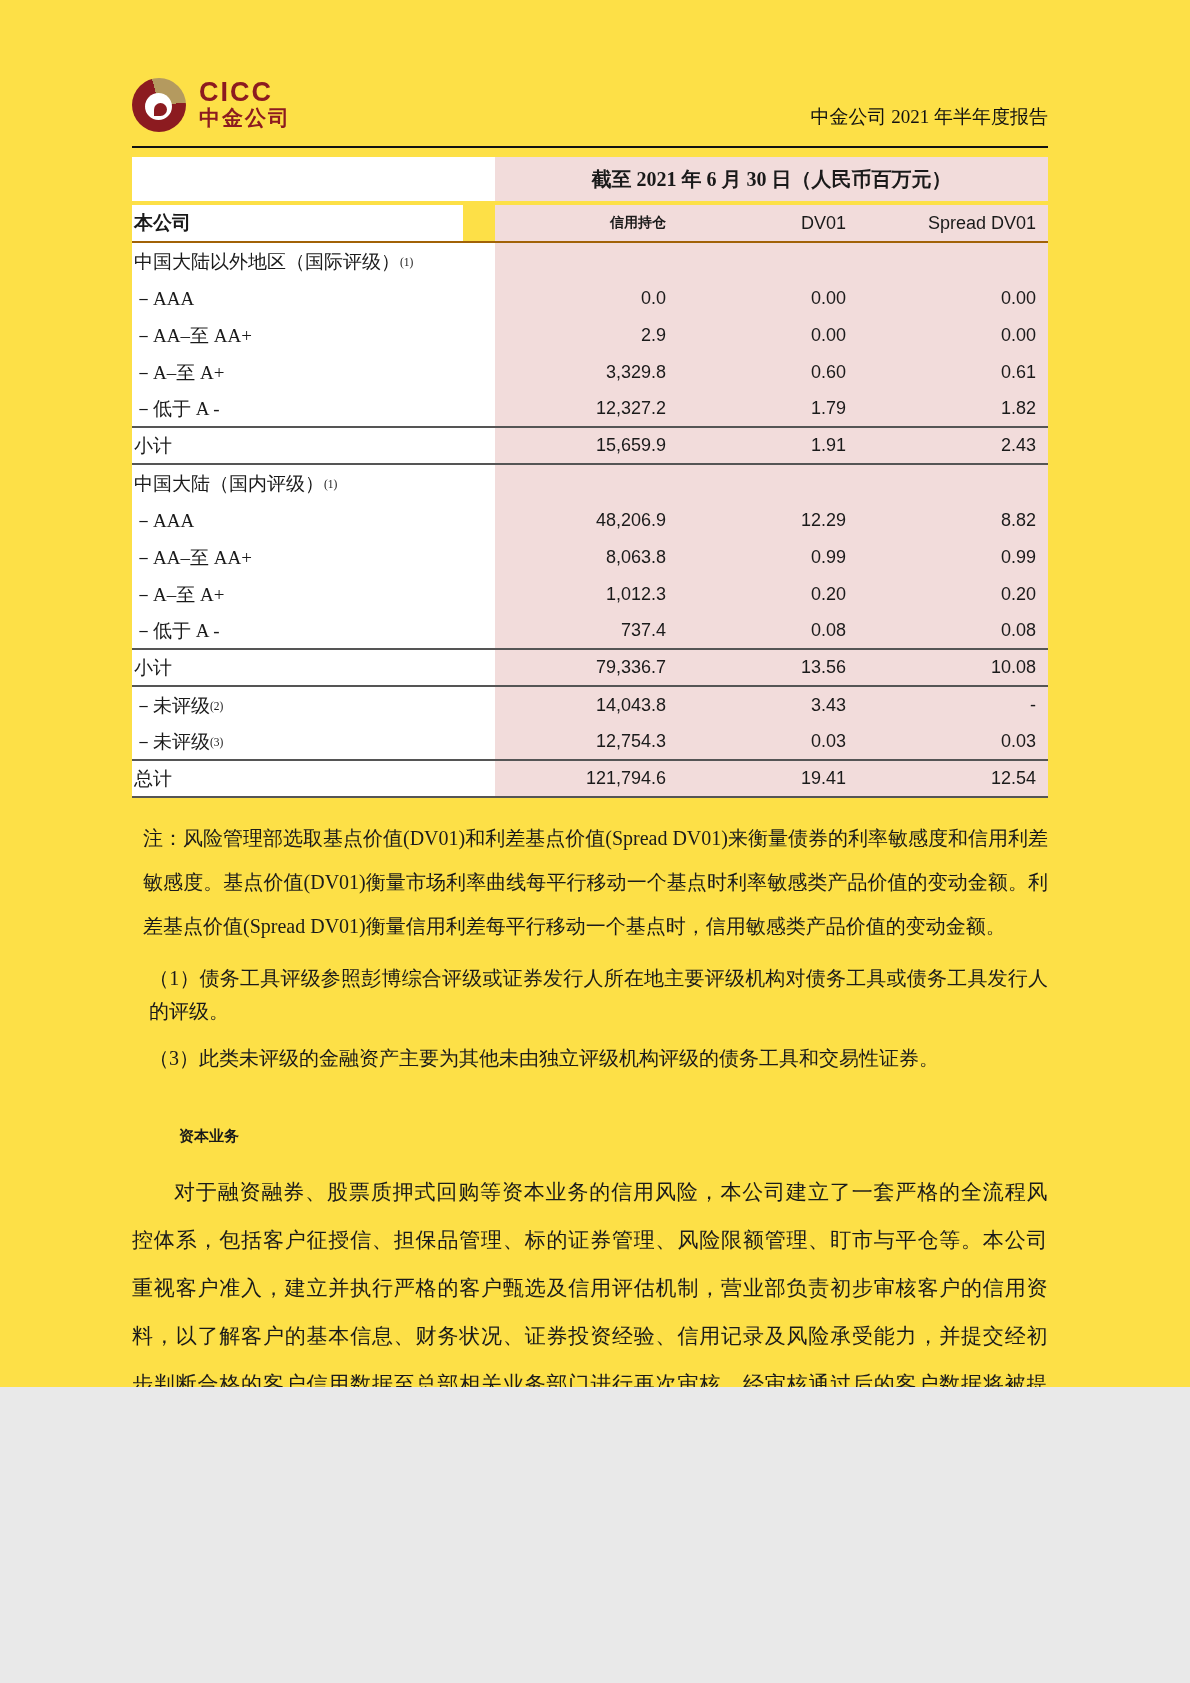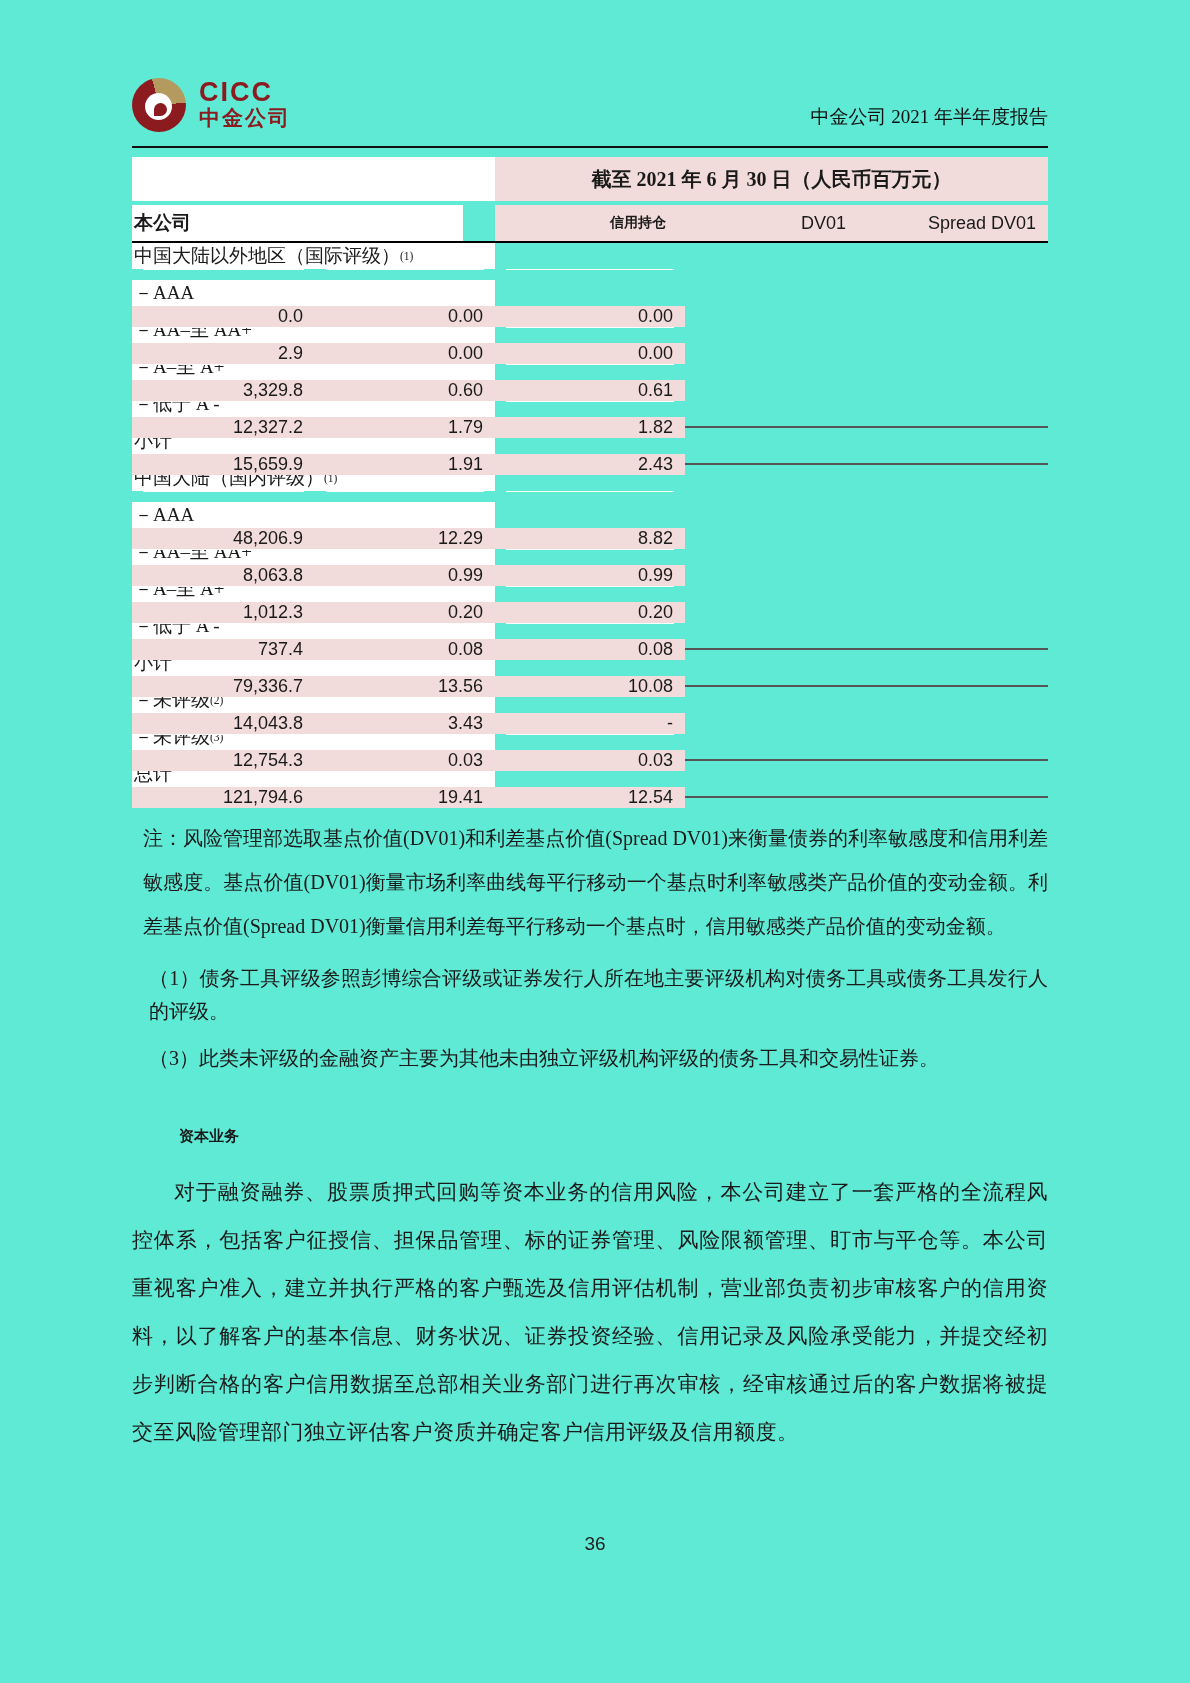--- a/index.html
+++ b/index.html
@@ -1,18 +1,18 @@
 <!DOCTYPE html>
 <html style="--pink: #f2dcdb;"><head>
 <meta charset="utf-8">
 <style>
   * { margin:0; padding:0; box-sizing:border-box; }
   html,body { background:#e9e9e9; }
   .page {
-    position:relative; width:1190px; height:1683px; background:#5eead4;
+    position:relative; width:1190px; height:1387px; background:#fde047;
     margin:0 auto; overflow:hidden;
     font-family:"Liberation Serif", serif; color:#1a1a1a;
   }
   .content { position:absolute; left:132px; top:0; width:916px; }
 
   
   .masthead { display:flex; justify-content:space-between; align-items:flex-end;
               padding-top:78px; margin-bottom:14px; }
   .brand { display:flex; align-items:center; }
   .logo-mark { width:54px; height:54px; border-radius:50%; position:relative; margin-right:13px;
@@ -35,26 +35,26 @@
   .pinkzone { display:flex; }
   .pcell { background:var(--pink,#f2dcdb); position:relative; display:flex; align-items:center;
            justify-content:flex-end; padding-right:12px;
            font-family:"Liberation Sans", sans-serif; font-size:18px; }
   .c1 { width:183px; } .c2 { width:180px; } .c3 { width:190px; }
 
   .band { height:44px; }
   .band .pcell { justify-content:center; font-family:"Liberation Serif", serif;
                  font-weight:bold; font-size:20px; width:553px; padding-right:0; }
   .band-gap { height:4px; }
-  .headrow { height:38px; border-bottom:2px solid #000000; font-weight:bold;gap:32px; }
+  .headrow { height:38px; border-bottom:2px solid #a16207; font-weight:bold;gap:32px; }
   .headrow .cell-label { font-weight:bold; }
   .headrow .pcell.c1 { font-weight:bold; font-size:14px; font-family:"Liberation Serif", serif; }
   .headrow .pcell.c2, .headrow .pcell.c3 { font-weight:normal; font-size:18px; }
 
-  .drow { height:37px;flex-direction:column; }
+  .drow { height:37px; }
   .drow.sep-dark { border-bottom:2px solid #555; }
   .drow.sep-light .pcell::after { content:''; position:absolute; left:11px; right:11px; bottom:-1px;
     height:1.5px; background:rgba(255,255,255,0.95); }
   .row-label sup, .cell-label sup { font-size:11.5px; vertical-align:super; line-height:0; }
 
   
   .notes { margin-top:18px; font-size:20px;margin-left:11px; }
   .note-intro { line-height:44px; text-align:justify; }
   .note-item { margin-top:14px; line-height:33px; padding-left:6px; text-align:justify; }
 

